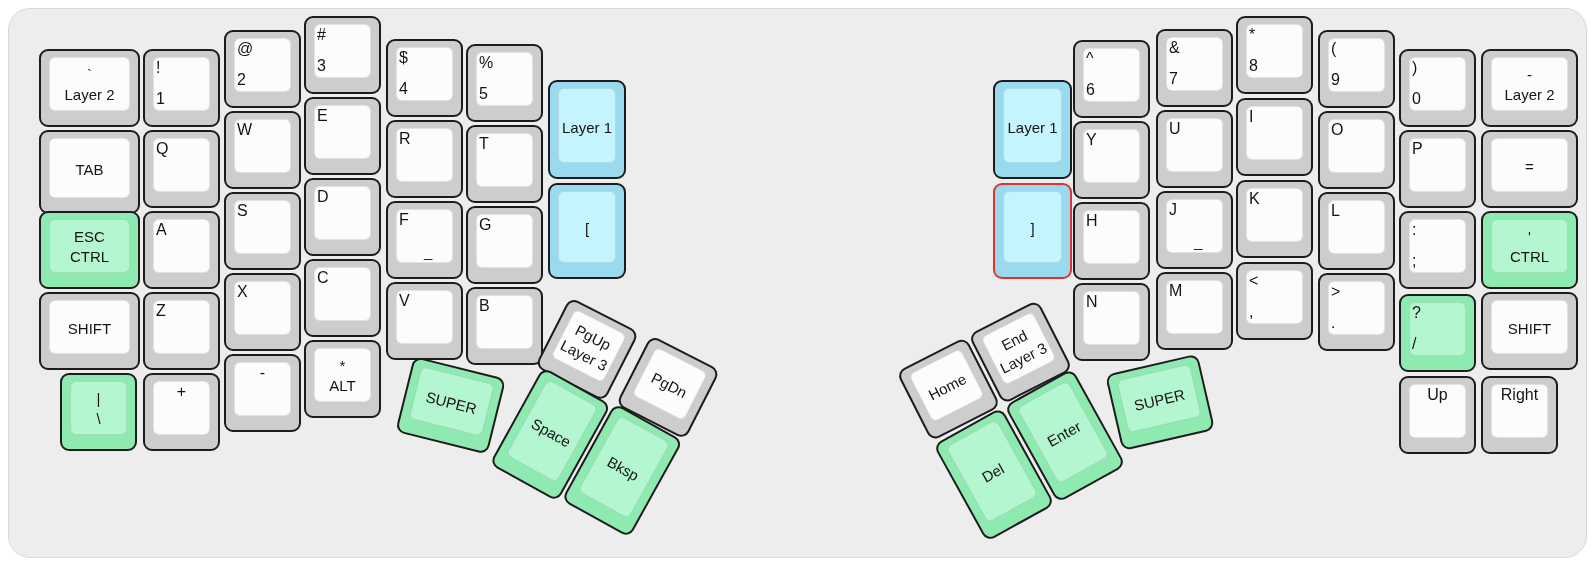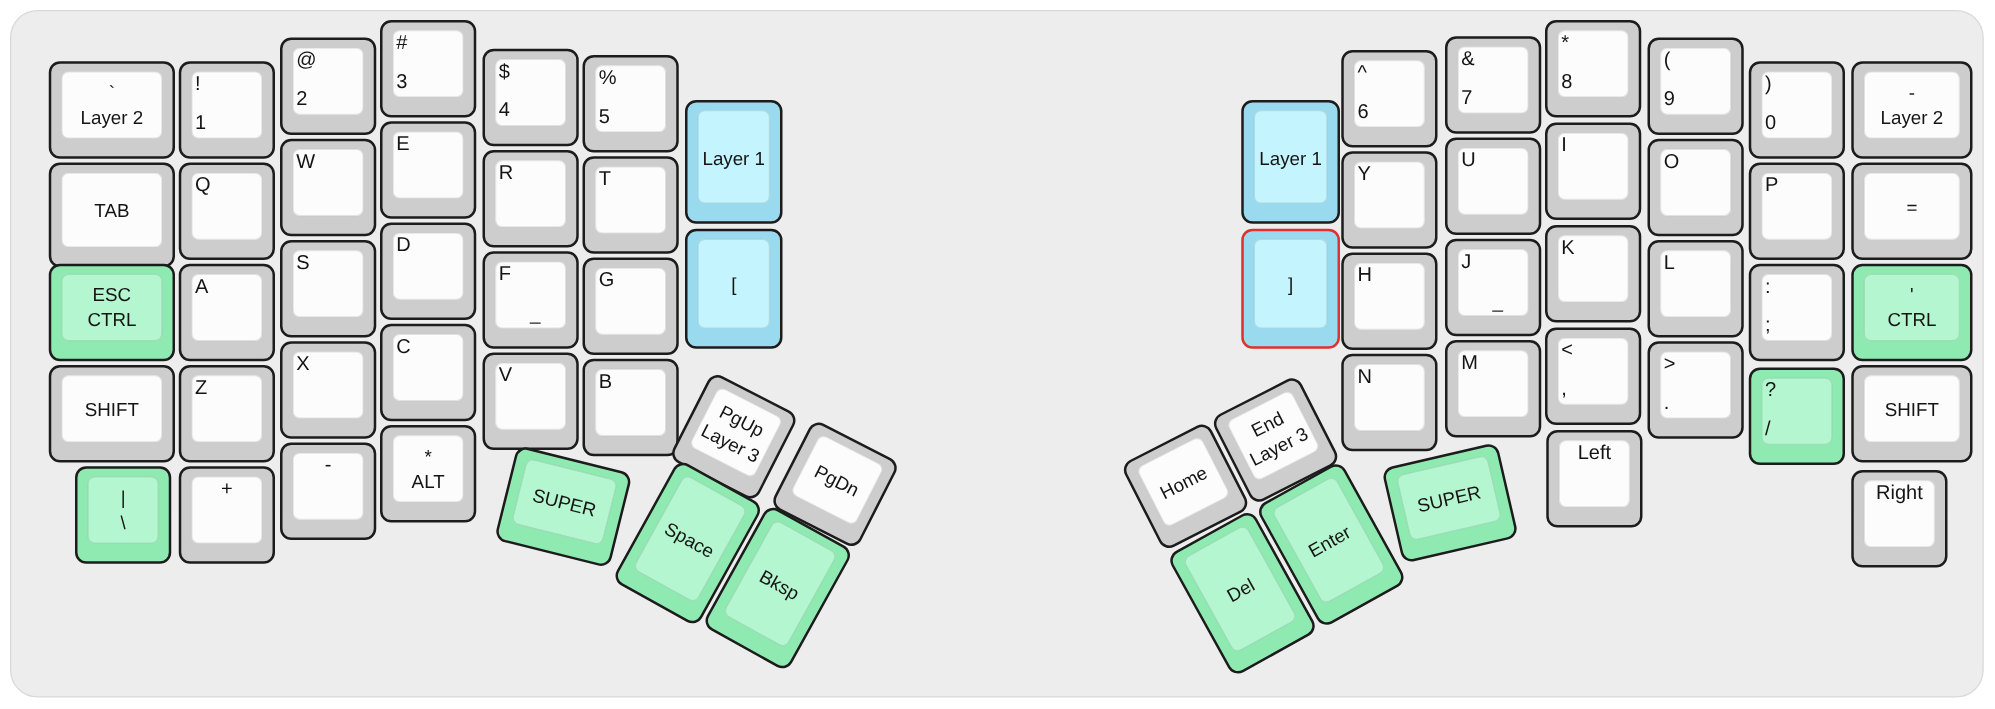--- a/index.html
+++ b/index.html
@@ -256,24 +256,20 @@
       </div>
       <div class="key white" style="left: 1227px; top: 171px; width: 77px; height: 78px;">
         <div class="cap"></div>
         <span class="lb tl0">K</span>
       </div>
       <div class="key white" style="left: 1227px; top: 253px; width: 77px; height: 78px;">
         <div class="cap"></div>
         <span class="lb tlbl0">&lt;</span>
         <span class="lb tlbl1">,</span>
       </div>
-      <div class="key white" style="left: 1228px; top: 335px; width: 77px; height: 78px;">
-        <div class="cap"></div>
-        <span class="lb tc0">Left</span>
-      </div>
       <div class="key white" style="left: 1309px; top: 21px; width: 77px; height: 78px;">
         <div class="cap"></div>
         <span class="lb tlbl0">(</span>
         <span class="lb tlbl1">9</span>
       </div>
       <div class="key white" style="left: 1309px; top: 102px; width: 77px; height: 78px;">
         <div class="cap"></div>
         <span class="lb tl0">O</span>
       </div>
       <div class="key white" style="left: 1309px; top: 183px; width: 77px; height: 78px;">
@@ -296,20 +292,24 @@
       </div>
       <div class="key white" style="left: 1390px; top: 202px; width: 77px; height: 78px;">
         <div class="cap"></div>
         <span class="lb tlbl0">:</span>
         <span class="lb tlbl1">;</span>
       </div>
       <div class="key green" style="left: 1390px; top: 285px; width: 77px; height: 78px;">
         <div class="cap"></div>
         <span class="lb tlbl0">?</span>
         <span class="lb tlbl1">/</span>
+      </div>
+      <div class="key white" style="left: 1390px; top: 367px; width: 77px; height: 78px;">
+        <div class="cap"></div>
+        <span class="lb tc0">Up</span>
       </div>
       <div class="key white" style="left: 1472px; top: 40px; width: 97px; height: 78px;">
         <div class="cap"></div>
         <span class="lb c20">-</span>
         <span class="lb c21">Layer 2</span>
       </div>
       <div class="key white" style="left: 1472px; top: 121px; width: 97px; height: 78px;">
         <div class="cap"></div>
         <span class="lb c0">=</span>
       </div>

